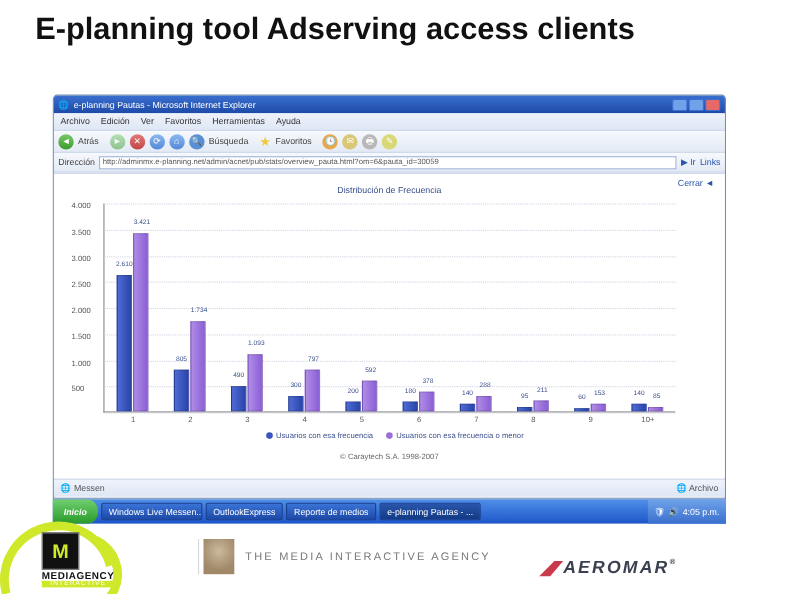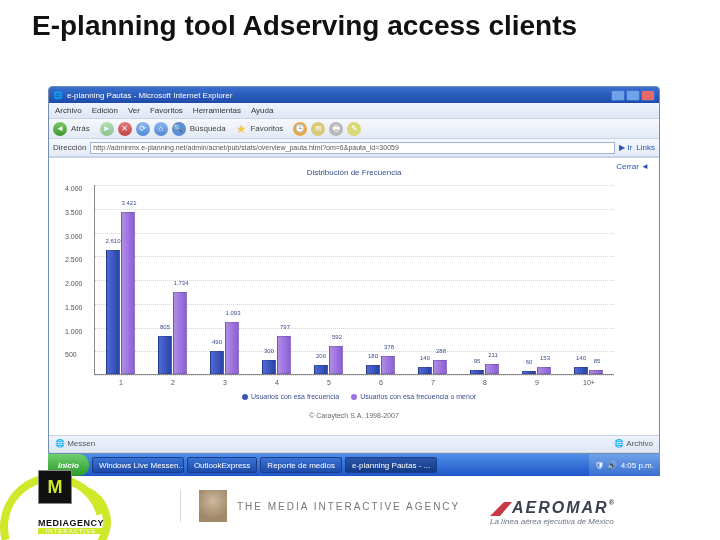--- a/index.html
+++ b/index.html
@@ -50,23 +50,23 @@
   .task.active{background:linear-gradient(#2a55aa,#123a85)}
   .tray{margin-left:auto;height:100%;padding:0 6px;background:linear-gradient(#6fa2e8,#3a6fcf);display:flex;align-items:center;gap:3px}
   
   .footer{position:absolute;left:0;right:0;bottom:0;height:64px}
   .swirl{position:absolute;left:-20px;bottom:-10px;width:160px;height:90px}
   .swirl::before,.swirl::after{content:"";position:absolute;border:8px solid #cfe82a;border-radius:50%}
   .swirl::before{width:90px;height:90px;left:20px;bottom:-30px;border-color:#cfe82a transparent transparent #cfe82a;transform:rotate(30deg)}
   .swirl::after{width:60px;height:60px;left:55px;bottom:-10px;border-color:transparent #cfe82a #cfe82a transparent;transform:rotate(-20deg)}
   .ma-logo{position:absolute;left:38px;bottom:6px;text-align:center}
   .ma-logo .sq{width:34px;height:34px;background:#111;border:1px solid #888;display:flex;align-items:center;justify-content:center;color:#cfe82a;font-size:18px;font-weight:bold}
-  .ma-logo .t1{font-size:9px;font-weight:bold;color:#111;margin-top:14px;letter-spacing:.5px}
+  .ma-logo .t1{font-size:9px;font-weight:bold;color:#111;margin-top:0;letter-spacing:.5px}
   .ma-logo .t2{font-size:6px;background:#cfe82a;color:#fff;padding:0 2px;letter-spacing:1px}
-  .tmia{position:absolute;left:180px;bottom:18px;width:290px;border-left:1px solid #d8d8d8;padding-left:18px;display:flex;align-items:center;gap:10px}
+  .tmia{position:absolute;left:180px;bottom:18px;width:290px;border-left:1px solid #d8d8d8;padding-left:4px;display:flex;align-items:center;gap:10px}
   .tmia .bug{width:28px;height:32px;background:radial-gradient(circle at 50% 35%,#cbb89e,#a08868 70%)}
   .tmia .txt{font-size:10px;color:#777;letter-spacing:2px}
   .aeromar{position:absolute;right:20px;bottom:14px;width:210px;text-align:left}
   .aeromar .br{font-size:16px;font-weight:bold;font-style:italic;letter-spacing:2px;color:#3a4050}
   .aeromar .br svg{vertical-align:middle}
   .aeromar .sub{font-size:8px;color:#6d7584;font-style:italic}
   .aeromar .reg{font-size:7px;vertical-align:top}
 </style>
 </head>
 <body>
@@ -245,15 +245,14 @@
   <div class="tmia">
     <div class="bug"></div>
     <div class="txt">THE MEDIA INTERACTIVE AGENCY</div>
   </div>
   <div class="aeromar">
     <div class="br">
       <svg width="22" height="14">
           <polygon points="0,14 14,0 22,0 10,14" fill="#c8394a"></polygon>
         </svg><span>AEROMAR</span><span class="reg">®</span>
     </div>
-    <div class="sub">La línea aérea ejecutiva de México</div>
   </div>
 </div>
 
 </body></html>

